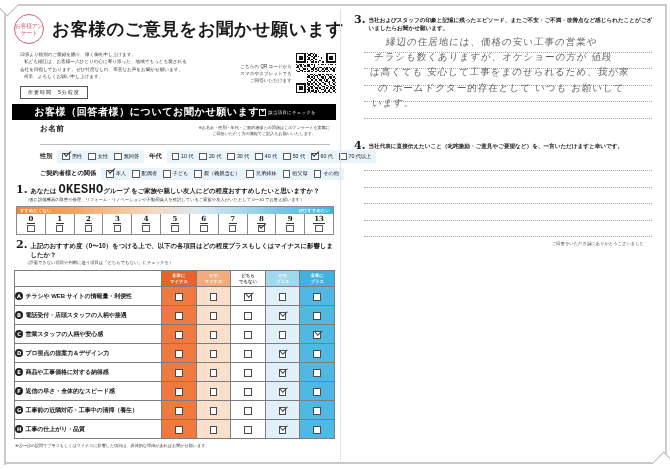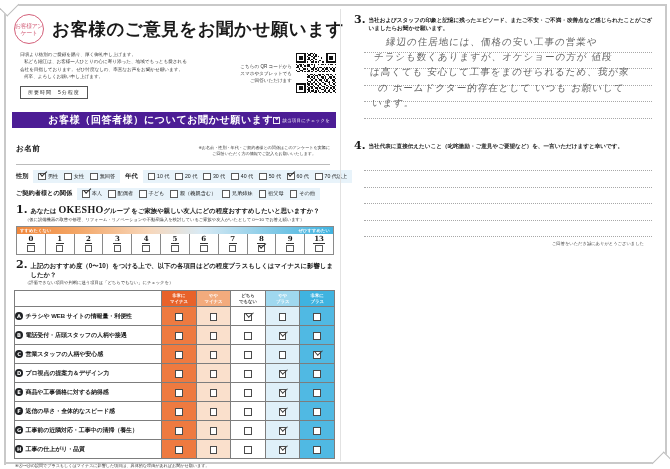--- a/index.html
+++ b/index.html
@@ -129,27 +129,27 @@
     white-space: nowrap;
   }
   .qr-code {
     width: 40px; height: 40px;
     flex: none;
     background-color: #fff;
   }
 
   
   .bar {
-    margin: 13px 4px 0 4px;
-    background: #4c1d95;
+    margin: 5px 4px 0 4px;
+    background: #000000;
     color: #ffffff;
     height: 16px;
     display: flex;
     align-items: center;
-    justify-content: flex-end;
+    justify-content: center;
     padding: 0 6px 0 8px;
     box-sizing: border-box;
   }
   .bar-title {
     font-size: 10px;
     font-weight: bold;
     letter-spacing: 0.6px;
     font-family: "DejaVu Sans", sans-serif;
   }
   .bar-note {
@@ -171,21 +171,22 @@
     position: absolute;
     left: 0.6px; top: -1.2px;
     width: 3px; height: 1.6px;
     border-left: 0.8px solid #fff;
     border-bottom: 0.8px solid #fff;
     transform: rotate(-45deg);
   }
 
   
   .resp {
-    padding: 16px 4px 0 8px;
+    padding: 4px 4px 0 8px;
+    margin-left: 24px;
   }
   .row-name {
     display: flex;
     align-items: flex-start;
     justify-content: space-between;
   }
   .lbl-strong {
     font-size: 7.6px;
     font-weight: bold;
     letter-spacing: .4px;
@@ -264,22 +265,22 @@
     font-weight: bold;
     font-family: "DejaVu Serif", serif;
     line-height: 10px;
   }
   .q-text {
     font-size: 6.4px;
     font-weight: bold;
     line-height: 9px;
   }
   .q-text .big {
-    font-size: 10px;
-    font-family: Liberation Serif, serif;
+    font-size: 12px;
+    font-family: Liberation Mono, monospace;
     letter-spacing: .3px;
   }
   .q-sub {
     font-size: 4.3px;
     color: #333;
     margin: 1.5px 0 0 9px;
     line-height: 6px;
   }
 
   .scale {

